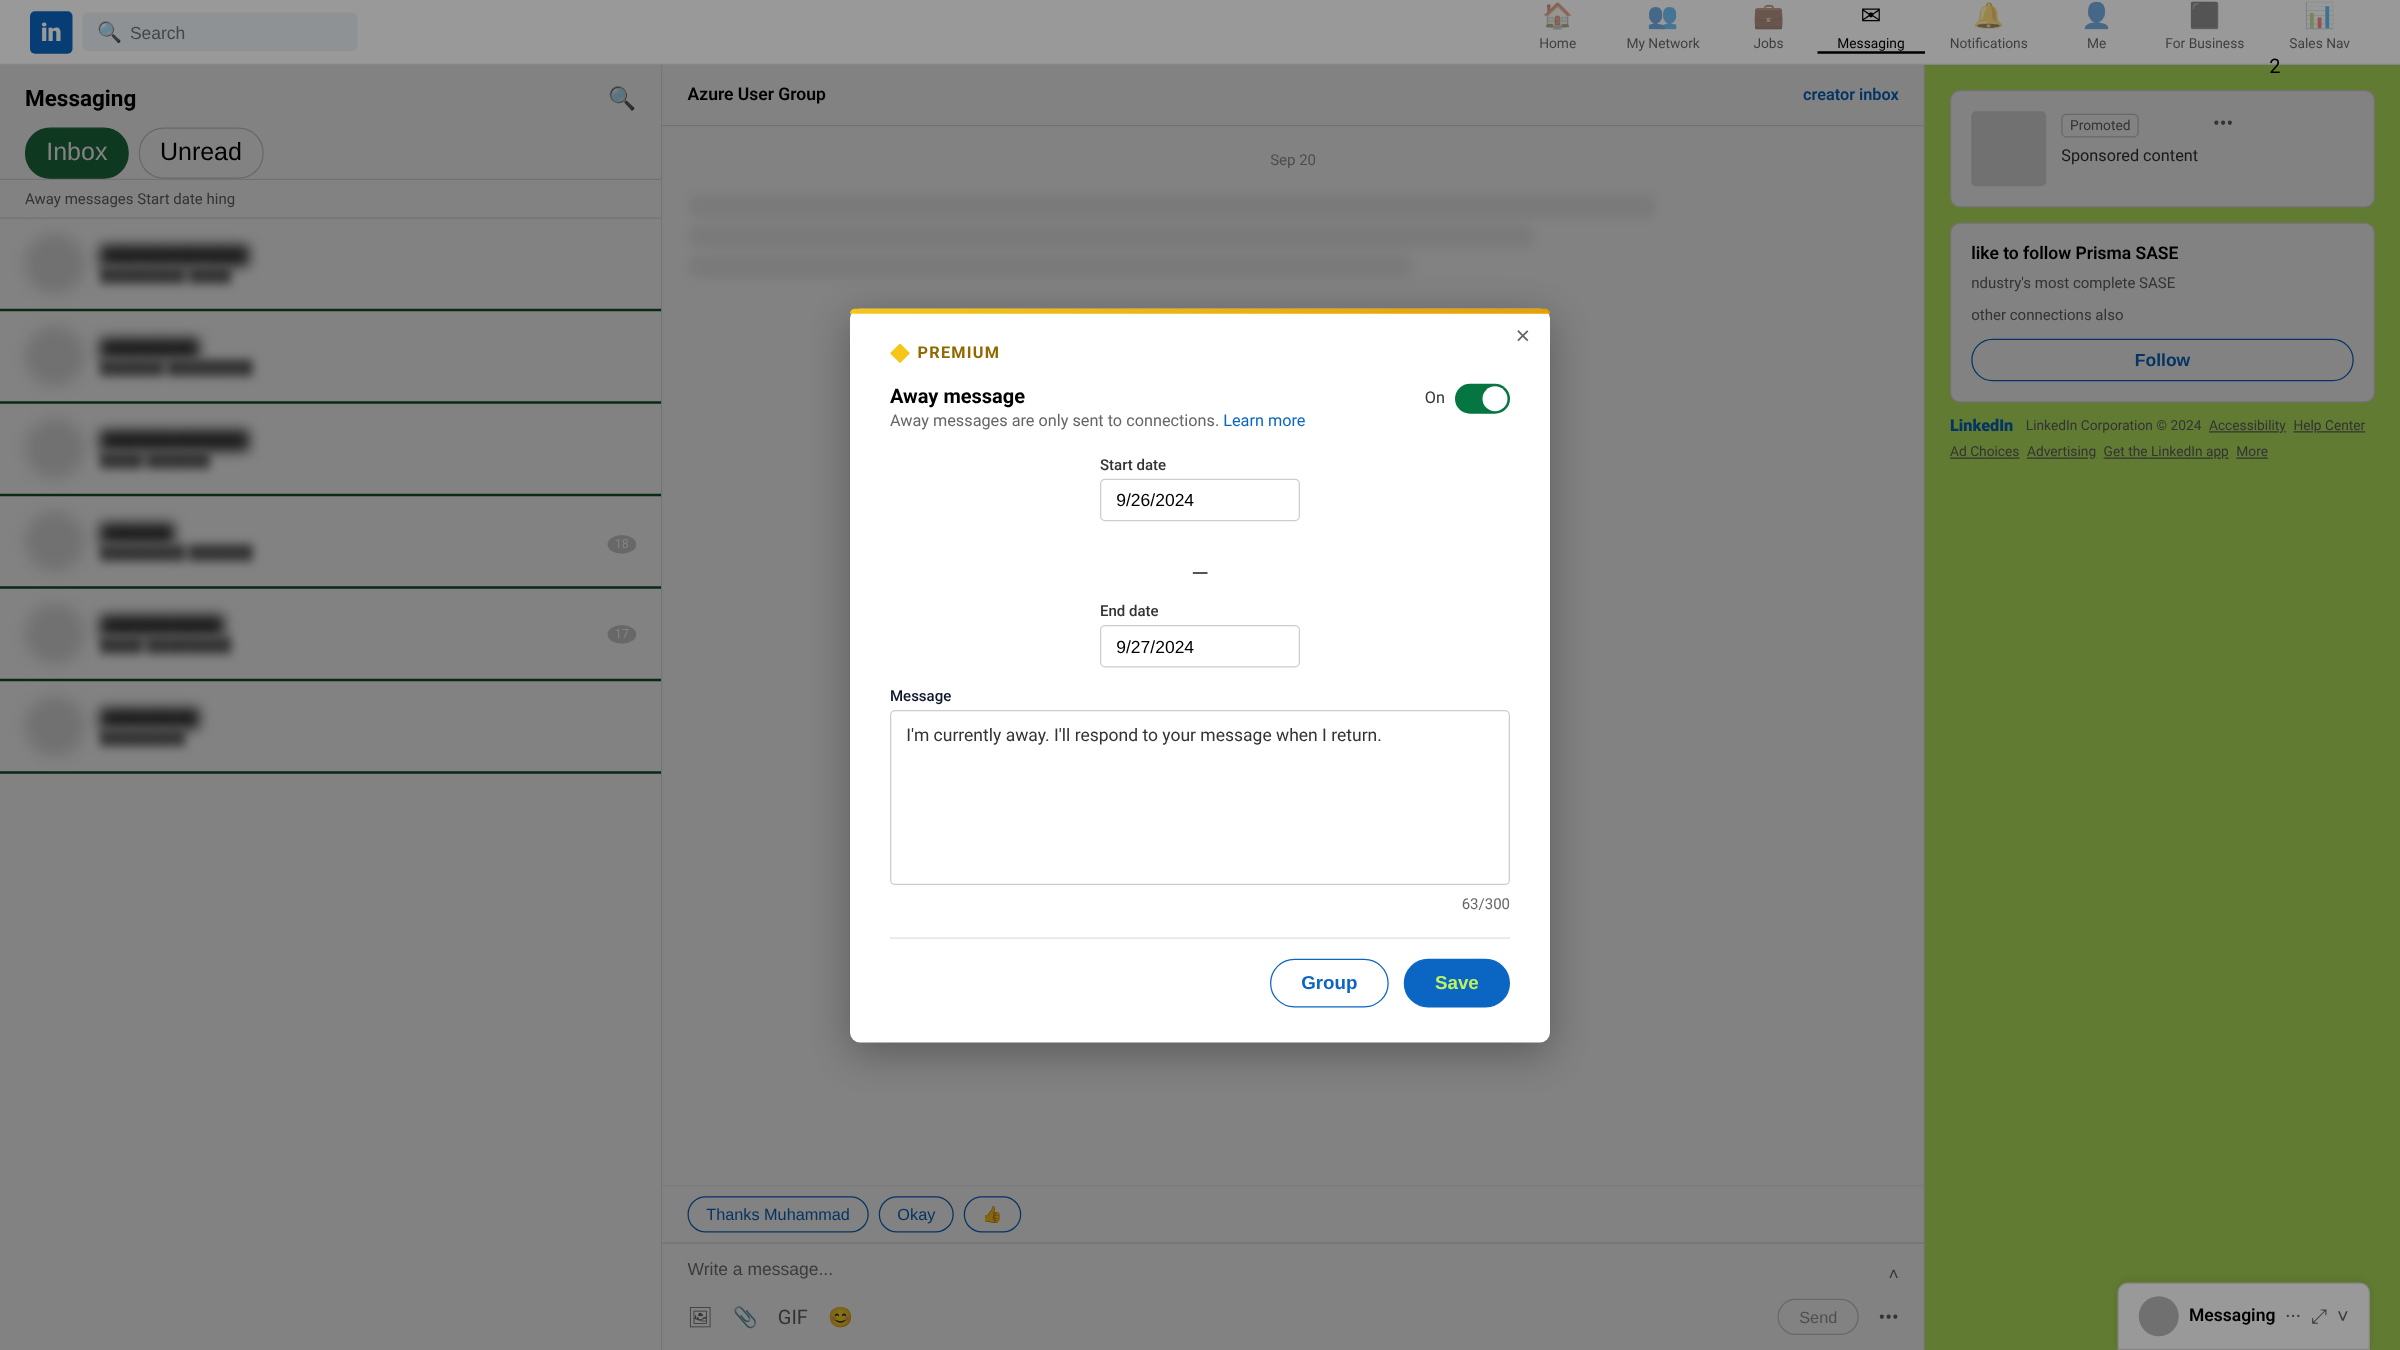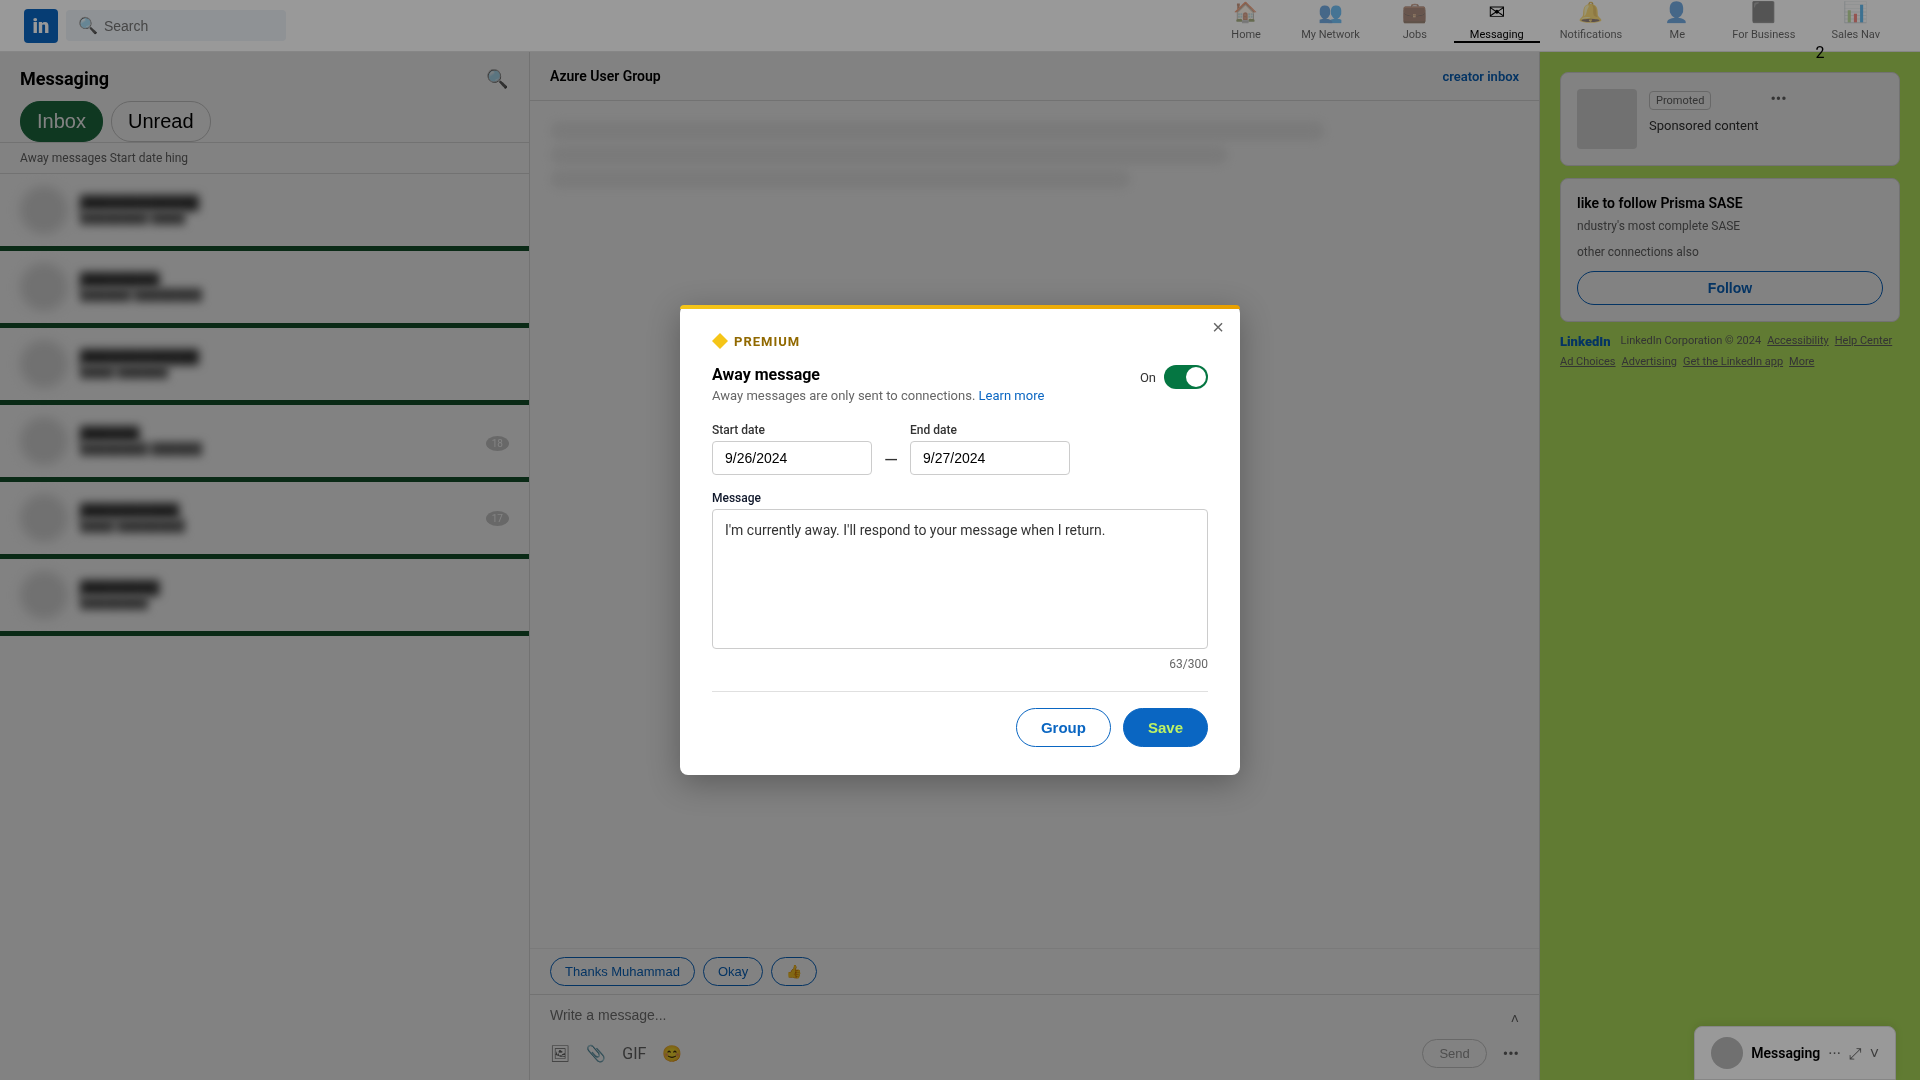--- a/index.html
+++ b/index.html
@@ -131,21 +131,21 @@
       padding: 8px 20px;
       font-size: 12px;
       color: #666;
       border-bottom: 1px solid #e0e0e0;
     }
     .msg-list { flex: 1; overflow-y: auto; }
     .msg-item {
       display: flex;
       align-items: center;
       padding: 12px 20px;
-      border-bottom: 5px solid #14532d;
+      border-bottom: 2px solid #14532d;
       cursor: pointer;
       gap: 12px;
     }
     .msg-avatar {
       width: 48px;
       height: 48px;
       border-radius: 50%;
       background: #ddd;
       flex-shrink: 0;
     }
@@ -423,20 +423,21 @@
       position: absolute;
       top: 2px;
       right: 2px;
       transition: right 0.2s;
     }
     .date-row {
       display: flex;
       align-items: center;
       gap: 12px;
       margin-bottom: 16px;
+      flex-direction: column;
     }
     .date-group { display: flex; flex-direction: column; gap: 4px; }
     .date-label { font-size: 12px; color: #333; font-weight: 500; }
     .date-input {
       border: 1px solid #ccc;
       border-radius: 4px;
       padding: 8px 12px;
       font-size: 14px;
       outline: none;
       width: 160px;
@@ -652,20 +653,21 @@
   </div>
 
   <div class="conversation-panel">
     <div class="conversation-header">
       <div style="display:flex;align-items:center;justify-content:space-between;">
         <span>Azure User Group</span>
         <span style="font-size:13px;color:#0a66c2;cursor:pointer;">creator inbox</span>
       </div>
     </div>
     <div class="conversation-messages">
+      <div style="text-align:center;font-size:12px;color:#999;margin-bottom:8px;">Sep 20</div>
       <div class="msg-bubble-wrap">
         <div class="msg-bubble" style="width:80%;"></div>
         <div class="msg-bubble" style="width:70%;"></div>
         <div class="msg-bubble" style="width:60%;"></div>
       </div>
     </div>
     <div class="quick-replies">
       <button class="quick-reply-btn">Thanks Muhammad</button>
       <button class="quick-reply-btn">Okay</button>
       <button class="quick-reply-btn">👍</button>

